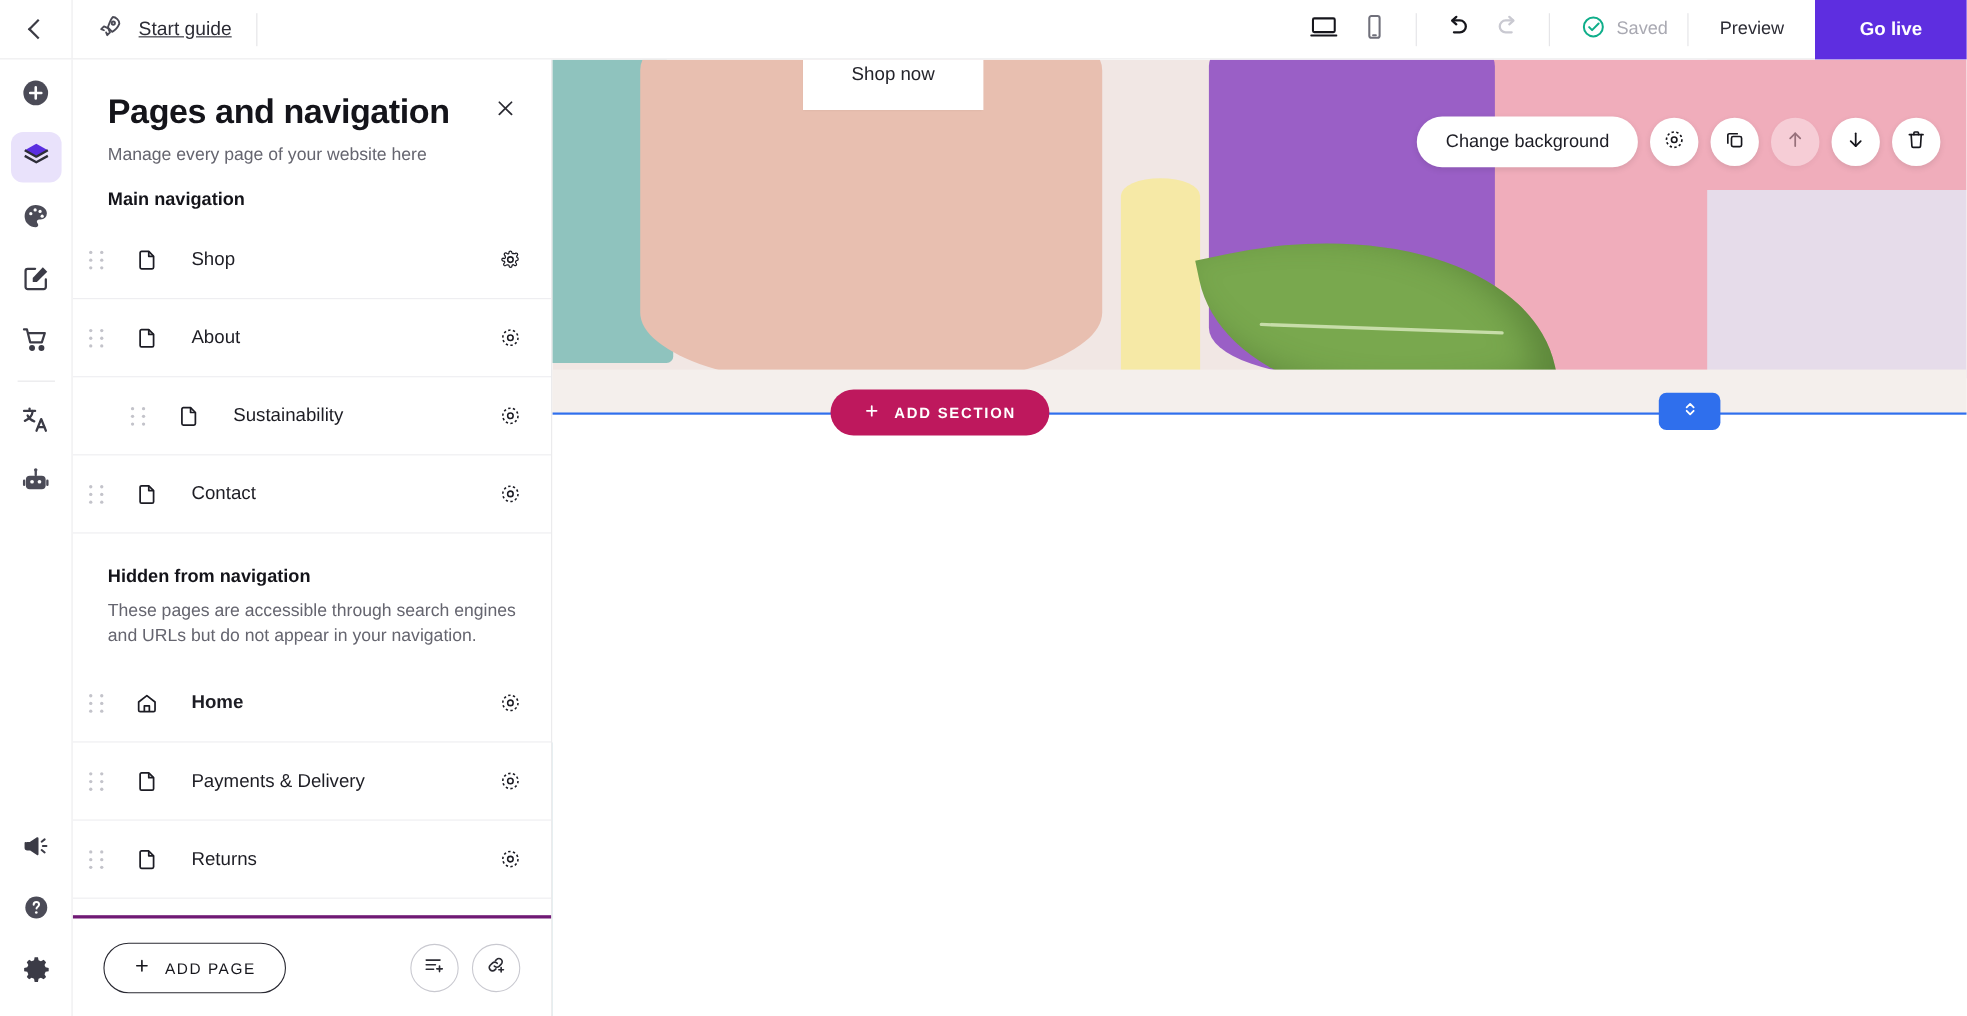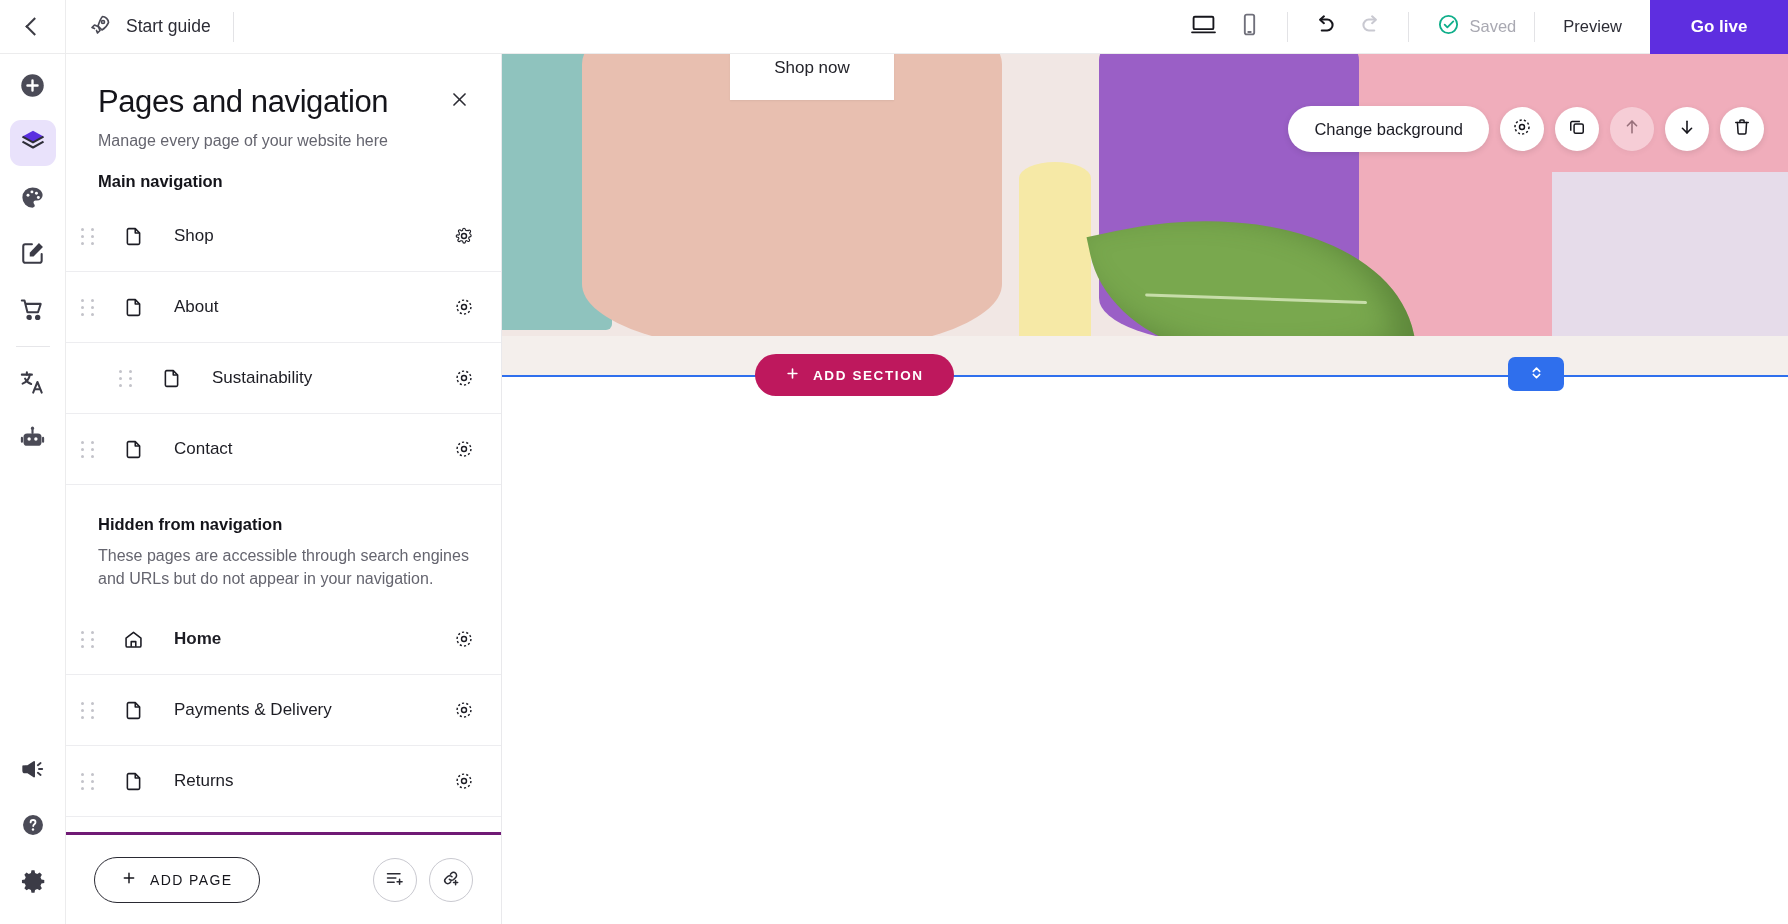--- a/index.html
+++ b/index.html
@@ -18,21 +18,21 @@
     background: #fff; display: flex; align-items: center;
     border-bottom: 1px solid #ececed; z-index: 40;
   }
   .back-btn {
     width: 66px; height: 53px; display: flex; align-items: center; justify-content: center;
     border-right: 1px solid #ececed; cursor: pointer;
   }
   .chev-left { width: 13px; height: 13px; border-left: 2px solid #3b3b44; border-bottom: 2px solid #3b3b44;
     transform: rotate(45deg); margin-left: 4px; }
   .startguide { display: flex; align-items: center; gap: 14px; padding: 0 22px; height: 53px; cursor: pointer; }
-  .startguide .label { font-size: 17.5px; color: #2c2c35; }
+  .startguide .label { font-size: 17.5px; color: #2c2c35; text-decoration: underline; }
   .sep-v { width: 1px; height: 30px; background: #e3e3e6; }
   .top-right { margin-left: auto; display: flex; align-items: center; height: 100%; }
   .tb-icon { width: 46px; height: 54px; display: flex; align-items: center; justify-content: center; cursor: pointer; }
   .saved { display: flex; align-items: center; gap: 10px; padding: 0 18px; }
   .saved .txt { font-size: 16.5px; color: #a9a9b2; }
   .preview { font-size: 16.5px; color: #2c2c35; padding: 0 28px; cursor: pointer; }
   .golive {
     width: 138px; height: 54px; background: #5e2ee0; color: #fff;
     display: flex; align-items: center; justify-content: center;
     font-size: 17px; font-weight: bold; cursor: pointer;
@@ -52,21 +52,21 @@
   .rail-sep { width: 34px; height: 1px; background: #e6e6e9; margin: 12px 0 4px; }
   .rail-bottom { margin-top: auto; display: flex; flex-direction: column; align-items: center; padding-bottom: 18px; }
 
   
   .panel {
     position: absolute; left: 66px; top: 54px; width: 436px; height: 870px;
     background: #fff; border-right: 1px solid #e9e9ec; z-index: 30;
     display: flex; flex-direction: column;
   }
   .panel-head { padding: 30px 32px 0 32px; position: relative; }
-  .panel-title { font-size: 31px; font-weight: normal; letter-spacing: -0.4px; color: #14141a; }
+  .panel-title { font-size: 31px; font-weight: bold; letter-spacing: -0.4px; color: #14141a; }
   .panel-sub { font-size: 16px; color: #65656f; margin-top: 12px; }
   .panel-close {
     position: absolute; right: 28px; top: 33px; width: 28px; height: 28px;
     display: flex; align-items: center; justify-content: center; cursor: pointer;
   }
   .panel-body { flex: 1; overflow: hidden; padding-top: 22px; }
   .grp-title { font-size: 16.5px; font-weight: bold; color: #14141a; padding: 0 32px; margin-bottom: 10px; }
   .grp-desc { font-size: 16px; color: #65656f; padding: 0 32px; line-height: 1.45; margin-bottom: 14px; }
 
   .page-row {

